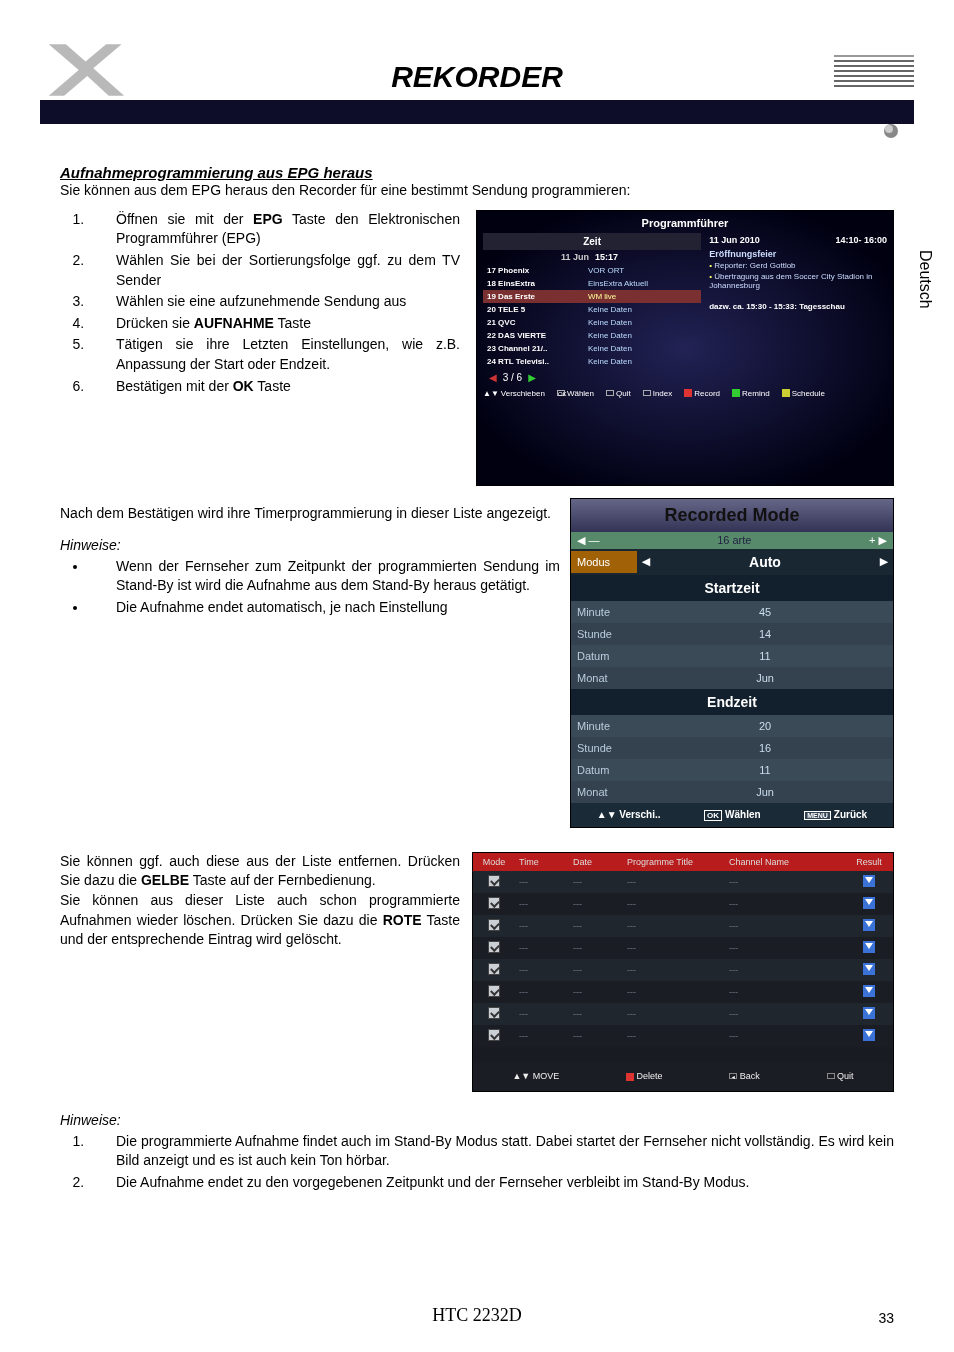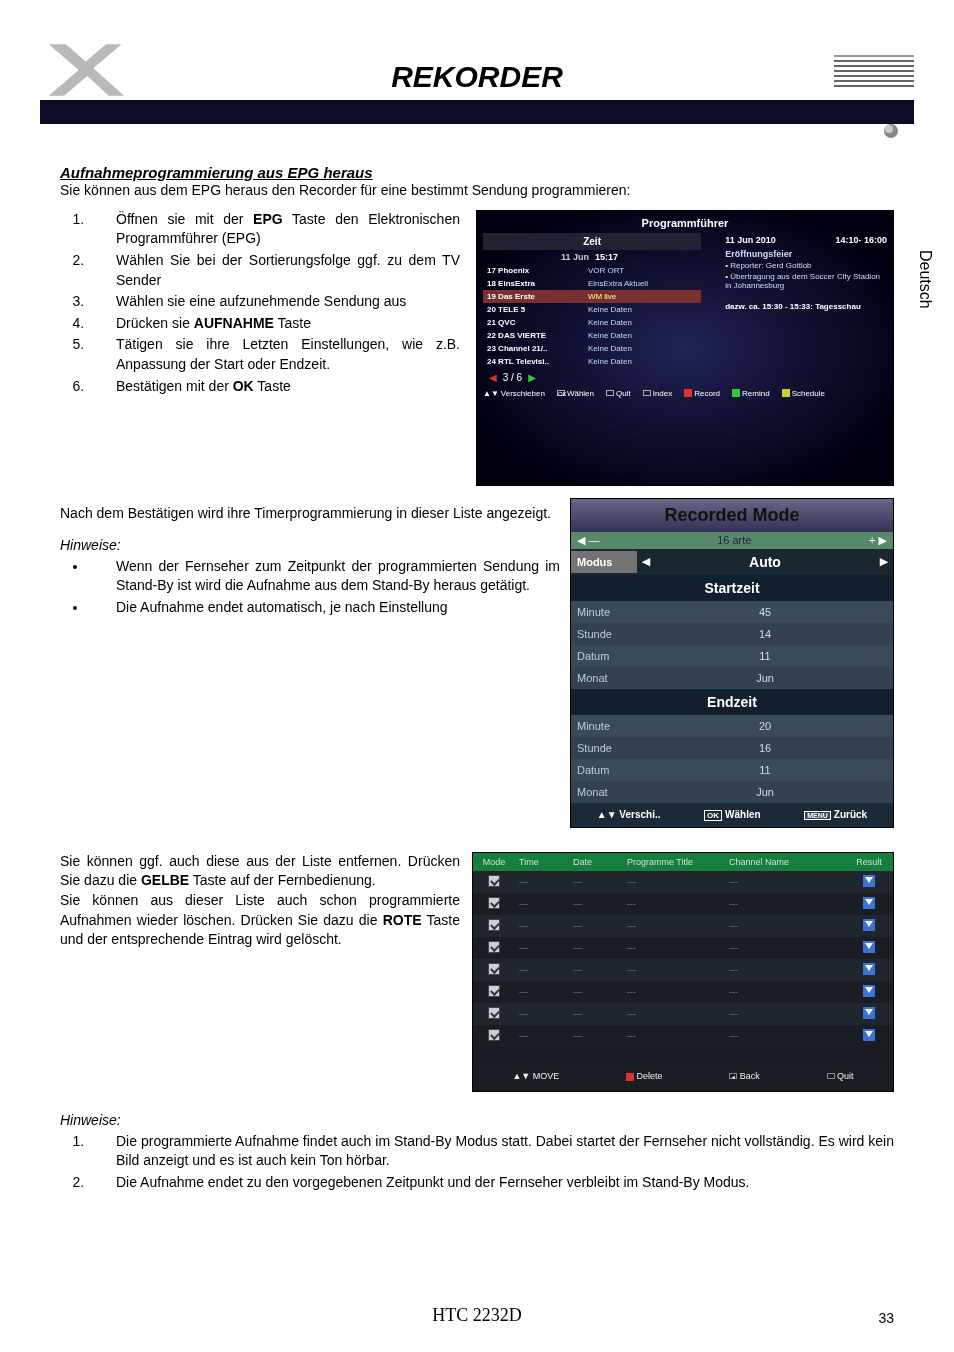--- a/index.html
+++ b/index.html
@@ -28,21 +28,21 @@
   .row2 .right2 { flex: 1; }
   .row3 { display: flex; gap: 12px; margin-top: 24px; }
   .row3 .left3 { flex: 0 0 400px; font-size: 14px; text-align: justify; line-height: 1.4; }
   .row3 .right3 { flex: 1; }
   .footer { position: absolute; bottom: 26px; left: 0; width: 100%; text-align: center; font-family: "Times New Roman", serif; font-size: 18px; }
   .page-num { position: absolute; right: 60px; bottom: 26px; font-size: 14px; font-family: Arial, sans-serif; }
   .side-tab { position: absolute; right: 20px; top: 250px; writing-mode: vertical-rl; font-size: 16px; font-family: Arial, sans-serif; }
   
   .epg { background: radial-gradient(ellipse at center, #225 0%, #001 80%); color: #fff; font-size: 9px; height: 276px; position: relative; overflow: hidden; border: 1px solid #000;}
   .epg-title { text-align: center; font-weight: bold; font-size: 11px; padding: 6px 0 4px; }
-  .epg-body { display: flex; gap: 24px; padding: 0 6px; }
+  .epg-body { display: flex; gap: 8px; padding: 0 6px; }
   .epg-left { flex: 0 0 54%; }
   .epg-right { flex: 1; font-size: 8px; }
   .zeit { background: #223; text-align: center; font-weight: bold; padding: 3px; font-size: 10px; }
   .date-row { display:flex; font-size:9px; font-weight:bold; padding:2px 4px;}
   .date-row .d1{flex:1; text-align:right; padding-right:6px; color:#ccc;}
   .date-row .d2{flex:1;}
   .epg-row { display: flex; padding: 2px 4px; font-size: 8px; }
   .epg-row .ch { flex: 0 0 48%; font-weight: bold; color:#fff;}
   .epg-row .pr { flex: 1; color:#bdf;}
   .epg-row.sel { background:#7a3030; }
@@ -63,36 +63,36 @@
   .dot.g{background:#3c3;}
   .dot.y{background:#cc3;}
   
   .rec { background: linear-gradient(#586, #334 20%, #223 80%); color:#fff; font-size:11px; border:1px solid #000; }
   .rec-title{ text-align:center; font-size:18px; font-weight:bold; padding:6px 0; background:linear-gradient(#668,#335); color:#111; }
   .rec-chan{ background:#578a6a; display:flex; align-items:center; padding:2px 6px; font-size:11px;}
   .rec-chan .l-ar{color:#fff;}
   .rec-chan .c{flex:1; text-align:center; color:#224;}
   .rec-chan .r-ar{color:#fff;}
   .rec-mode{ display:flex; background:#192733; align-items:center;}
-  .rec-mode .lbl{flex:0 0 66px; font-weight:bold; padding:5px 6px; background:#737373;}
+  .rec-mode .lbl{flex:0 0 66px; font-weight:normal; padding:5px 6px; background:#a16207;}
   .rec-mode .lar{width:18px; text-align:center; color:#fff;}
   .rec-mode .val{flex:1; text-align:center; font-weight:bold; font-size:14px; padding:5px 0;}
   .rec-mode .rar{width:18px; text-align:center; color:#fff;}
   .rec-sec{ text-align:center; font-weight:bold; padding:5px 0; background:#11202c; font-size:14px;}
   .rec-row{ display:flex; background:#3a4a56;}
   .rec-row.alt{background:#33424e;}
   .rec-row .lbl{flex:0 0 66px; padding:5px 6px; color:#bcd;}
   .rec-row .val{flex:1; text-align:center; padding:5px 0; color:#cde;}
   .rec-foot{ display:flex; justify-content:space-around; align-items:center; padding:6px 4px; background:#1a2a36; font-size:10px; font-weight:bold;}
   .okbox{display:inline-block; border:1px solid #fff; font-size:8px; padding:0 2px; margin-right:3px;}
   .mbox{display:inline-block; border:1px solid #fff; background:#345; font-size:7px; padding:0 2px; margin-right:3px;}
   
   .sched { background:#1a1e24; color:#ccc; font-size:10px; border:1px solid #000; }
   .sched-title{ text-align:center; padding:8px 0 4px; font-size:12px; color:#e5eaf0; }
-  .sched-head{ display:flex; background:#15803d; font-size:9px; color:#ddd; }
+  .sched-head{ display:flex; background:#b91c1c; font-size:9px; color:#ddd; }
   .sched-head div, .sched-row div{ padding:4px 4px; }
   .c-mode{flex:0 0 42px; text-align:center;}
   .c-time{flex:0 0 54px;}
   .c-date{flex:0 0 54px;}
   .c-prog{flex:1;}
   .c-chan{flex:0 0 120px;}
   .c-res{flex:0 0 48px; text-align:center;}
   .sched-row{ display:flex; font-size:9px; color:#778; align-items:center;}
   .sched-row:nth-child(odd){background:#20262e;}
   .chk{display:inline-block; width:12px; height:12px; background:#cbd0d6; border:1px solid #444; position:relative;}

